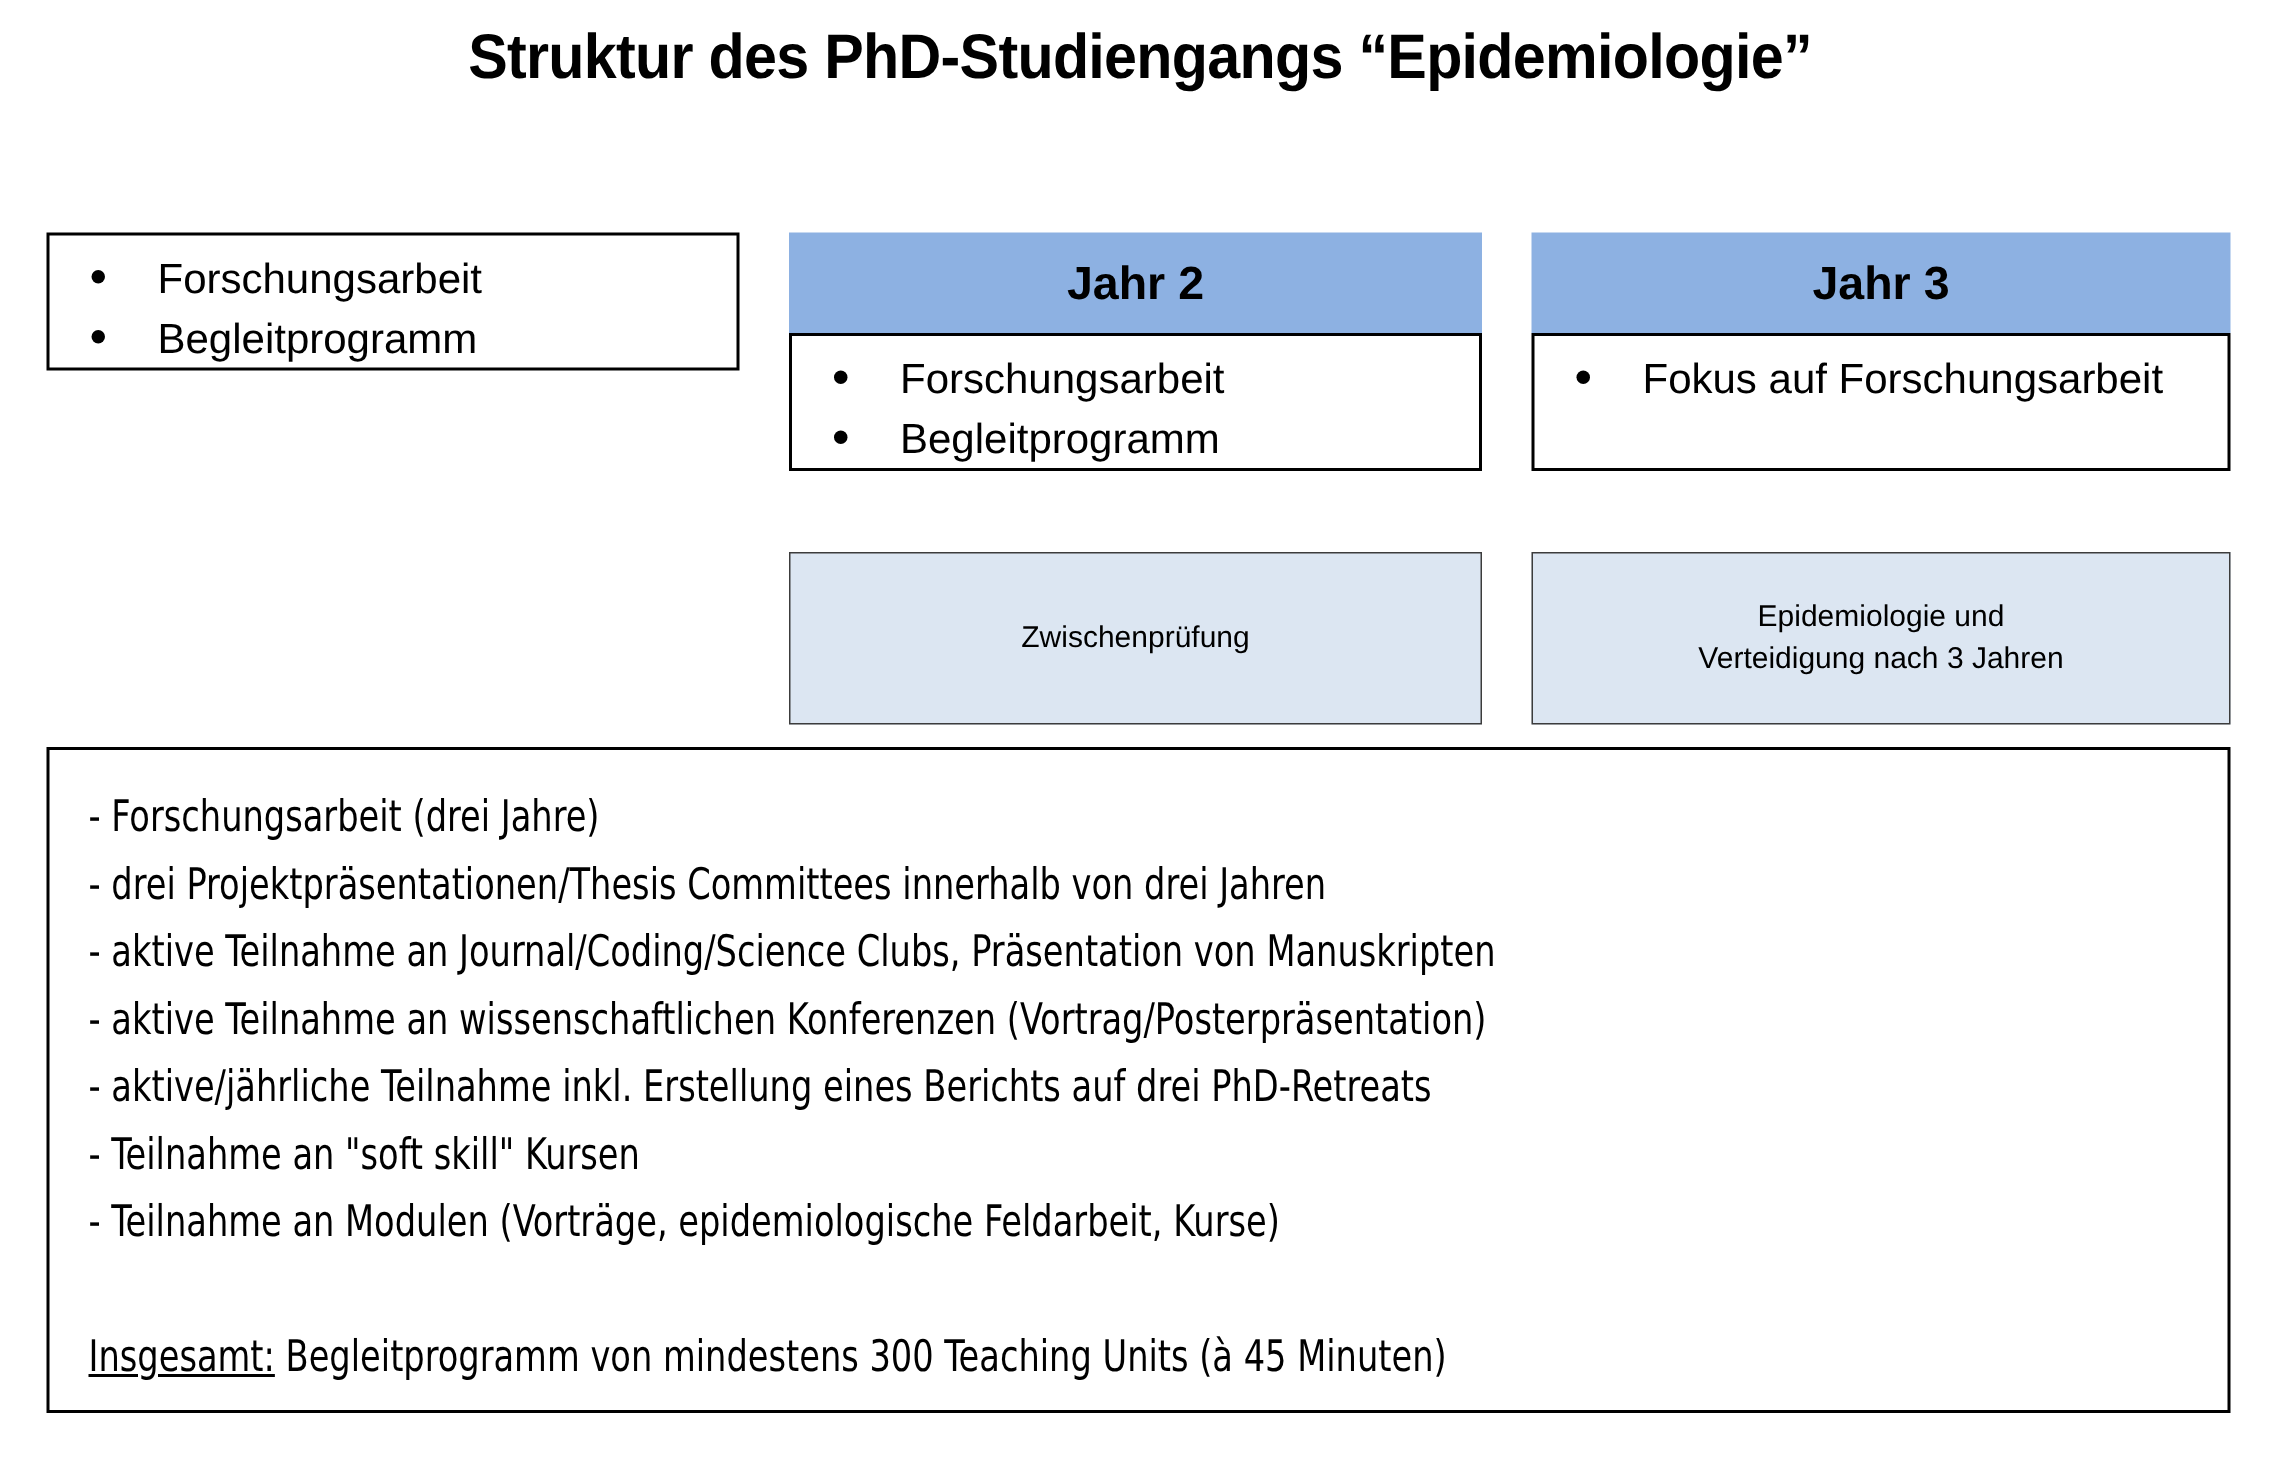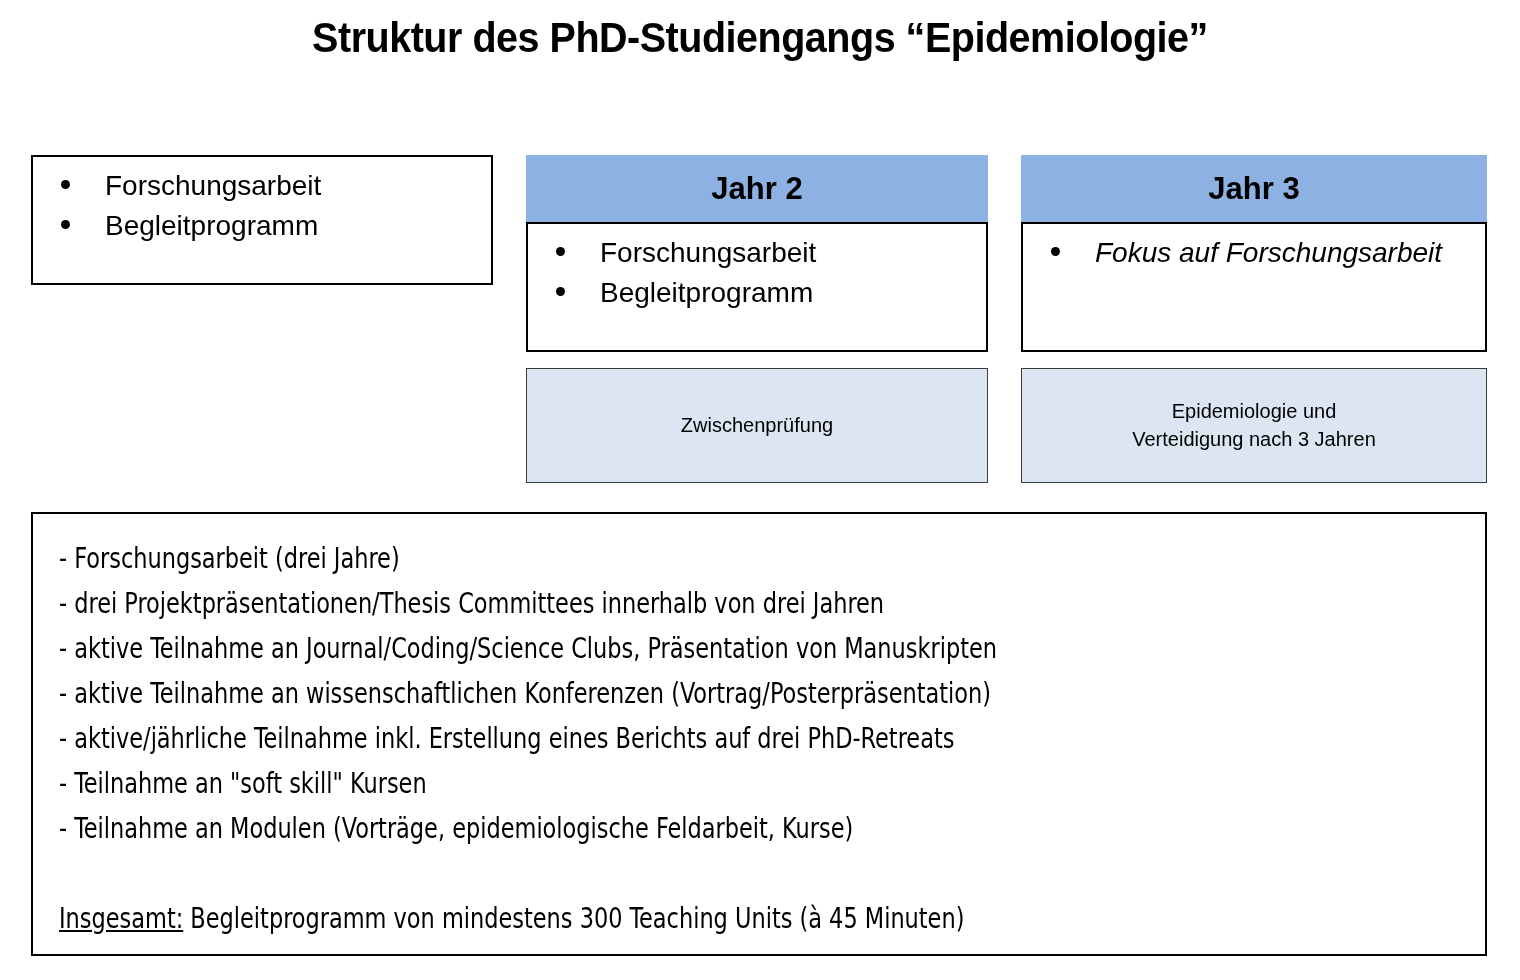--- a/index.html
+++ b/index.html
@@ -47,21 +47,21 @@
     display: flex;
     align-items: center;
     justify-content: center;
     font-weight: bold;
     font-size: 31px;
     box-sizing: border-box;
   }
   .year-body {
     border: 2.5px solid #000000;
     box-sizing: border-box;
-    height: 130px;
+    height: 92px;
     padding: 10px 0 0 0;
   }
   .bullet-list {
     list-style: none;
     margin: 0;
     padding: 0;
   }
   .bullet-list li {
     position: relative;
     font-size: 28px;
@@ -95,21 +95,21 @@
     line-height: 1.38;
     text-align: center;
   }
   #milestone-year2 { left: 526px;  width: 462px; }
   #milestone-year3 { left: 1021px; width: 466px; }
 
   
   #requirements-box {
     position: absolute;
     left: 31px;
-    top: 512px;
+    top: 498px;
     width: 1456px;
     height: 444px;
     border: 2.5px solid #000000;
     box-sizing: border-box;
     padding: 22px 0 0 26px;
   }
   .req-line {
     font-family: "DejaVu Sans Condensed", "Liberation Sans Narrow", "Liberation Sans", sans-serif;
     font-size: 29px;
     line-height: 45px;
@@ -163,21 +163,21 @@
         <span>Begleitprogramm</span>
       </li>
     </ul>
   </div>
 </div>
 
 <div class="year-col" id="year-col-2">
   <div class="year-header">Jahr 3</div>
   <div class="year-body">
     <ul class="bullet-list">
-      <li style="white-space:normal;padding-right:42px;font-style:italic;">
+      <li style="white-space:normal;padding-right:42px;">
         <span class="bullet-dot"></span>
         <span>Fokus auf Forschungsarbeit</span>
       </li>
     </ul>
   </div>
 </div>
 
 <div class="milestone-box" id="milestone-year2">
   <div>Zwischenprüfung</div>
 </div>

